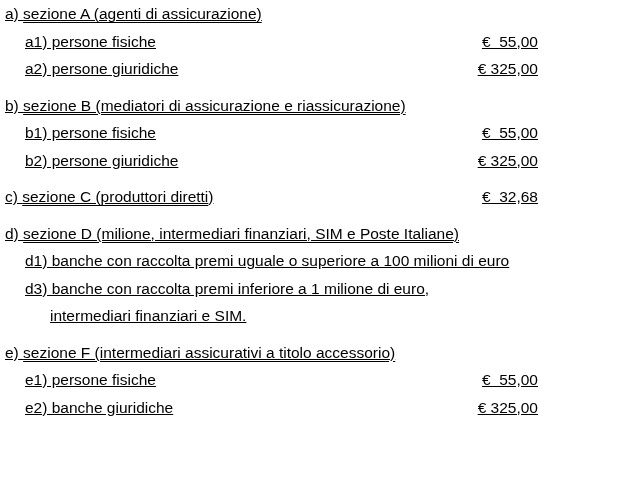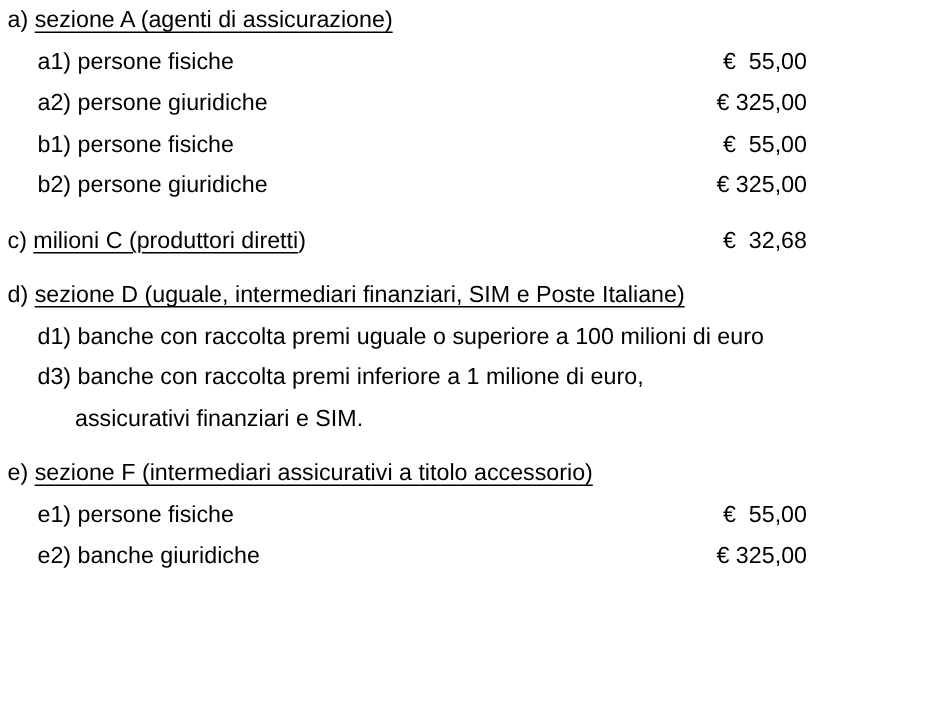--- a/index.html
+++ b/index.html
@@ -13,20 +13,21 @@
     overflow: hidden;
     font-family: "Liberation Sans", "DejaVu Sans", sans-serif;
     font-size: 15.5px;
     color: #000000;
     -webkit-font-smoothing: antialiased;
   }
   .doc {
     box-sizing: border-box;
     width: 547px;
     padding: 0 9px 0 5px;
+    text-decoration: underline;
   }
   .row {
     display: flex;
     justify-content: space-between;
     align-items: baseline;
     line-height: 27.5px;
     white-space: pre;
   }
   .row.heading { margin-top: 9px; }
   .row.heading:first-child { margin-top: 0; }
@@ -45,23 +46,24 @@
     white-space: pre;
   }
 </style>
 </head>
 <body>
 
 <div class="doc" id="doc-root">
     <div class="row heading"><div class="left"><span>a) </span><span class="u">sezione A (agenti di assicurazione)</span></div><div class="amount"></div></div>
     <div class="row item"><div class="left indent-item"><span>a1) persone fisiche</span></div><div class="amount">€  55,00</div></div>
     <div class="row item"><div class="left indent-item"><span>a2) persone giuridiche</span></div><div class="amount">€ 325,00</div></div>
+    <div class="row heading"><div class="left"><span>b) </span><span class="u">sezione B (mediatori di assicurazione e riassicurazione)</span></div><div class="amount"></div></div>
     <div class="row item"><div class="left indent-item"><span>b1) persone fisiche</span></div><div class="amount">€  55,00</div></div>
     <div class="row item"><div class="left indent-item"><span>b2) persone giuridiche</span></div><div class="amount">€ 325,00</div></div>
-    <div class="row heading"><div class="left"><span>c) </span><span class="u">milioni C (produttori diretti</span><span>)</span></div><div class="amount">€  32,68</div></div>
-    <div class="row heading"><div class="left"><span>d) </span><span class="u">sezione D (uguale, intermediari finanziari, SIM e Poste Italiane)</span></div><div class="amount"></div></div>
+    <div class="row heading"><div class="left"><span>c) </span><span class="u">sezione C (produttori diretti</span><span>)</span></div><div class="amount">€  32,68</div></div>
+    <div class="row heading"><div class="left"><span>d) </span><span class="u">sezione D (milione, intermediari finanziari, SIM e Poste Italiane)</span></div><div class="amount"></div></div>
     <div class="row item"><div class="left indent-item"><span>d1) banche con raccolta premi uguale o superiore a 100 milioni di euro</span></div><div class="amount"></div></div>
     <div class="row item"><div class="left indent-item"><span>d3) banche con raccolta premi inferiore a 1 milione di euro,</span></div><div class="amount"></div></div>
-    <div class="row item"><div class="left indent-cont2"><span>assicurativi finanziari e SIM.</span></div></div>
+    <div class="row item"><div class="left indent-cont2"><span>intermediari finanziari e SIM.</span></div></div>
     <div class="row heading"><div class="left"><span>e) </span><span class="u">sezione F (intermediari assicurativi a titolo accessorio)</span></div><div class="amount"></div></div>
     <div class="row item"><div class="left indent-item"><span>e1) persone fisiche</span></div><div class="amount">€  55,00</div></div>
     <div class="row item"><div class="left indent-item"><span>e2) banche giuridiche</span></div><div class="amount">€ 325,00</div></div>
   </div>
 
 </body></html>

